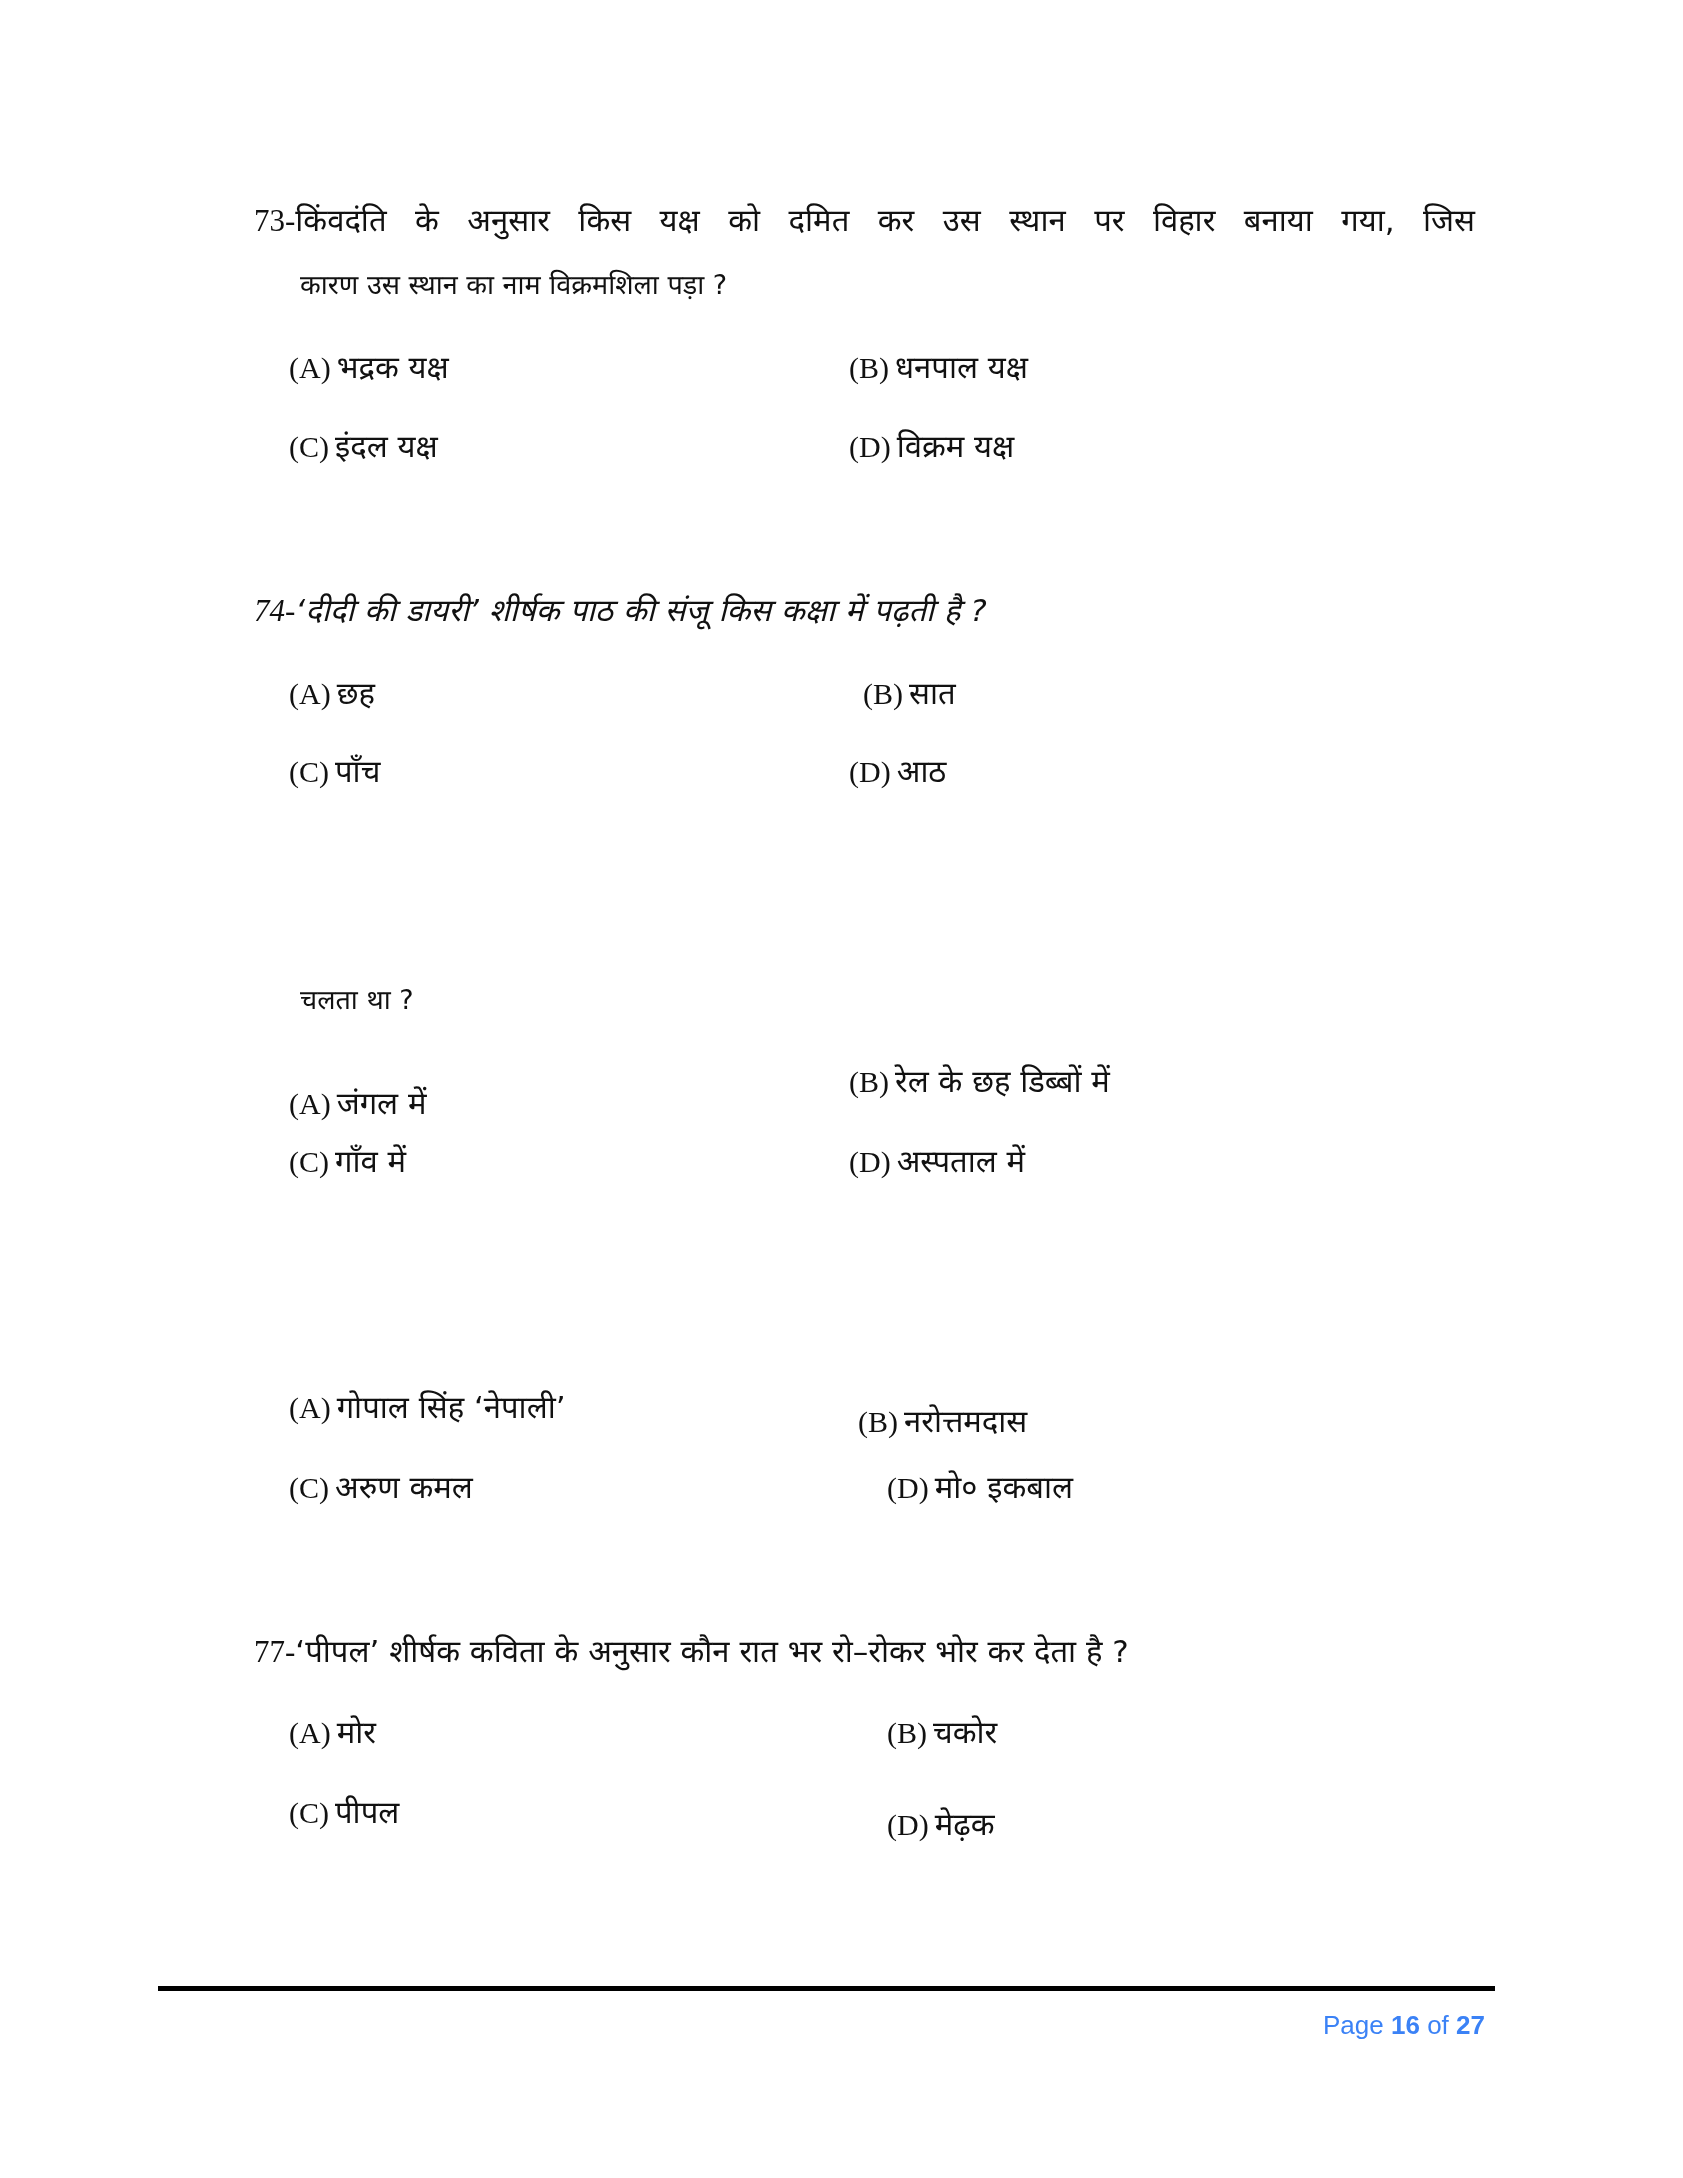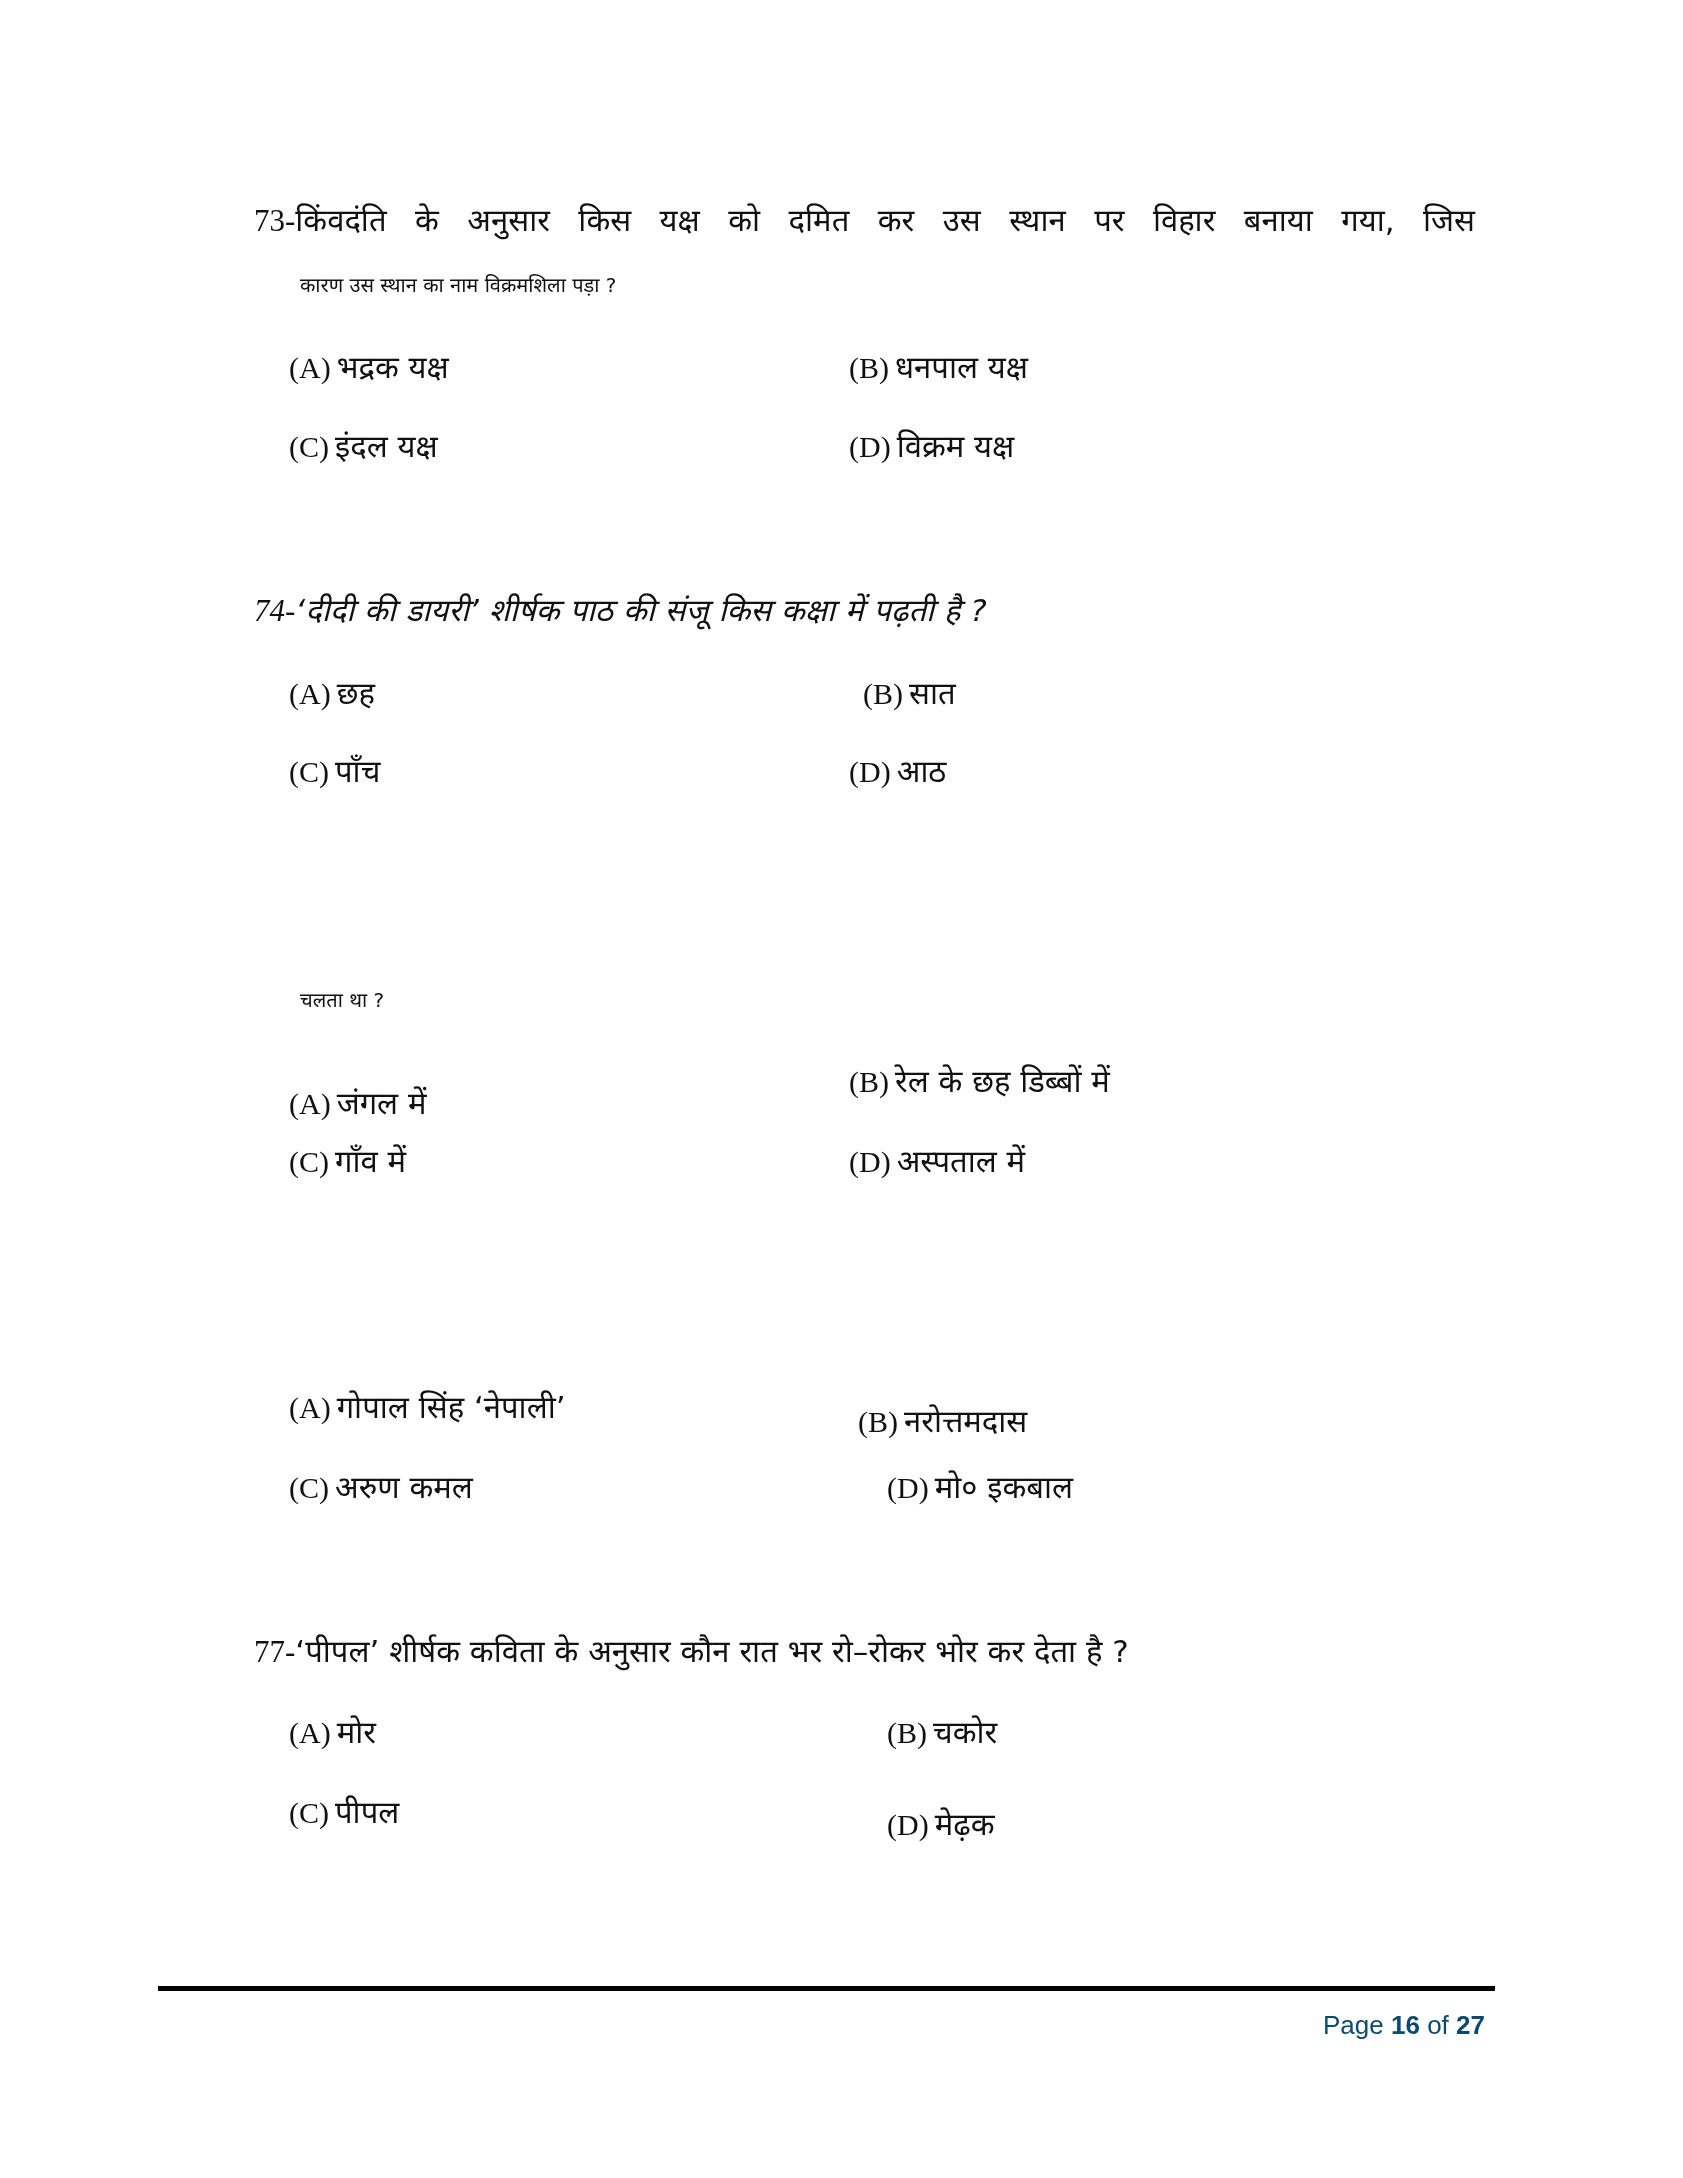--- a/index.html
+++ b/index.html
@@ -7,25 +7,25 @@
     .page { position: absolute; left: 0; top: 0; width: 1683px; height: 1701px; background: #fff; }
     .q-text, .opt {
       position: absolute;
       font-family: "DejaVu Sans", sans-serif;
       font-size: 31px;
       line-height: 40px;
       white-space: nowrap;
       color: #111;
     }
     .q-text.justify { width: 1221px; text-align: justify; text-align-last: justify; white-space: normal; }
-    .q-cont { position: absolute; font-family: "DejaVu Sans", sans-serif; font-size: 20px; line-height: 40px; white-space: nowrap; }
+    .q-cont { position: absolute; font-family: "DejaVu Sans", sans-serif; font-size: 27px; line-height: 40px; white-space: nowrap; }
     .num { font-family: "Liberation Serif", serif; font-size: 31px; }
     .letter { font-family: "Liberation Serif", serif; font-size: 30px; margin-right: 6px; }
     .footer-line { position: absolute; left: 158px; top: 1986px; width: 1337px; height: 5px; background: #000; }
-    .page-num { position: absolute; left: 1323px; top: 2010px; font-family: "Liberation Sans", sans-serif; font-size: 26px; color: #0c4a6e; }
+    .page-num { position: absolute; left: 1323px; top: 2010px; font-family: "Liberation Sans", sans-serif; font-size: 26px; color: #3b82f6; }
     .page-num b { font-weight: bold; }
   </style>
 </head>
 <body>
 
 <div class="page">
 
   <div class="q-text justify" style="left:254px; top:200px;"><span class="num">73-</span><span>किंवदंति के अनुसार किस यक्ष को दमित कर उस स्थान पर विहार बनाया गया, जिस</span></div>
   <div class="q-cont" style="left:300px; top:265px;">कारण उस स्थान का नाम विक्रमशिला पड़ा ?</div>
   <div class="opt" style="left:289px; top:347px;"><span class="letter">(A)</span><span>भद्रक यक्ष</span></div>

